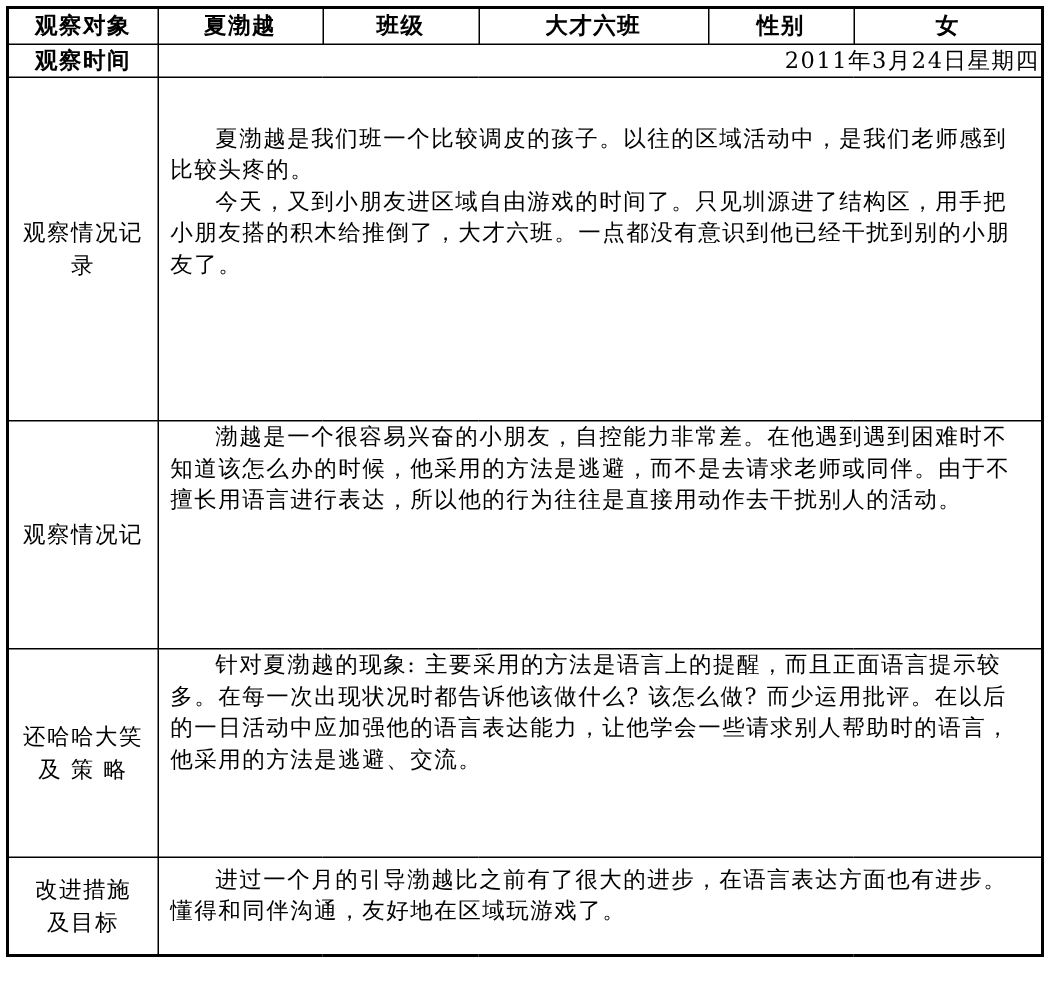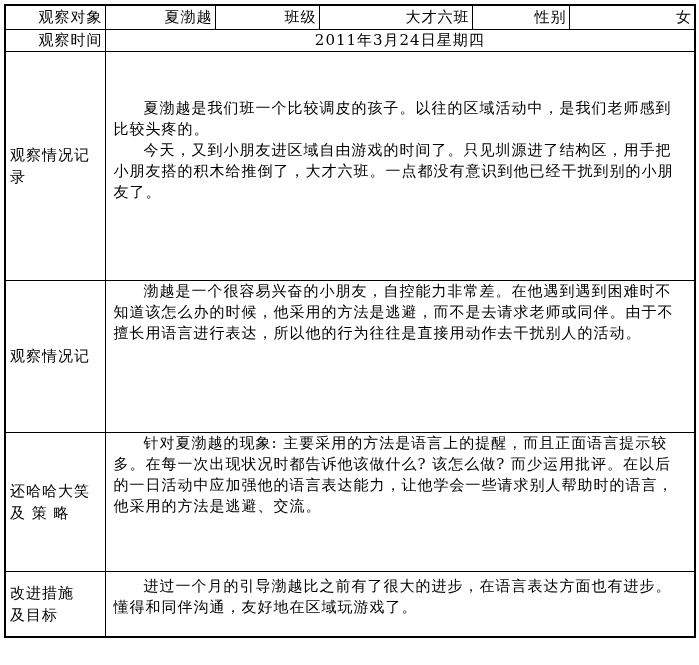--- a/index.html
+++ b/index.html
@@ -26,51 +26,53 @@
   
   tr.r1 { height: 24px; }
   tr.r2 { height: 24px; }
   tr.r3 { height: 17px; padding-left: 40px; }
   tr.r4 { height: 229px; }
   tr.r5 { height: 152px; }
   tr.r6 { height: 139px; }
   tr.r7 { height: 66px; padding-left: 28px; }
   
   td.hdr {
-    text-align: right;
+    text-align: center;
     vertical-align: middle;
     letter-spacing: 1px;
     padding: 1px 2px;
+    font-weight: bold;
   }
   
   td.sec-label {
+    text-align: center;
     vertical-align: middle;
     white-space: pre-line;
     line-height: 22px;
     letter-spacing: 1px;
     padding: 2px 4px;
     margin-left: 42px;
   }
   
   td.content {
     vertical-align: top;
     text-align: left;
     padding: 0 10px 0 8px;
     line-height: 21px;
     letter-spacing: 1px;
   }
   td.content p {
     margin: 0;
     text-indent: 2em;
   }
-  td.pt-a { padding-top: 46px; }
+  td.pt-a { padding-top: 30px; }
   td.pt-b { }
   td.pt-c { padding-top: 4px; }
   td.date-cell {
-    text-align: center;
+    text-align: right;
     vertical-align: middle;
     letter-spacing: 1px;
   }
 </style>
 </head>
 <body>
 
 <div class="page">
   <table class="doc-table">
     <colgroup>

